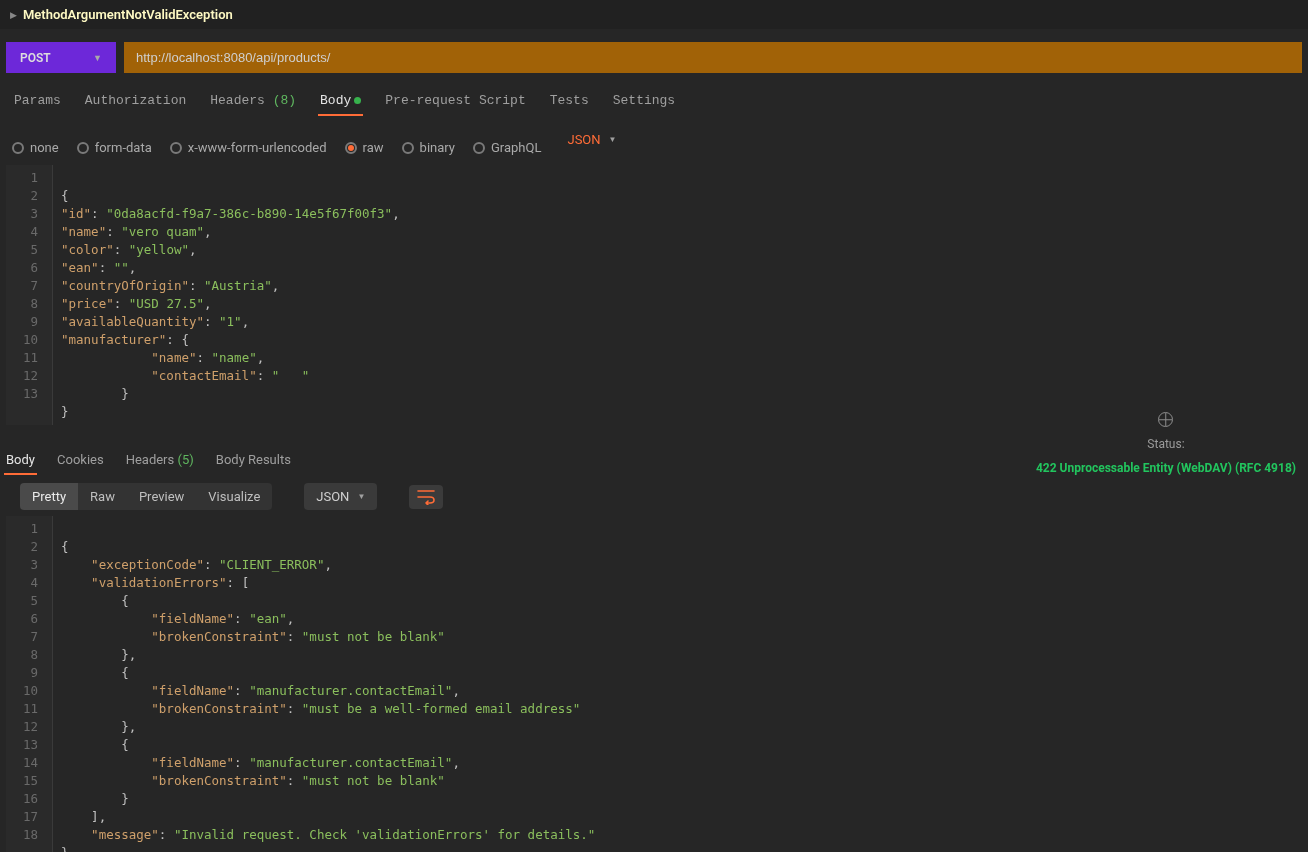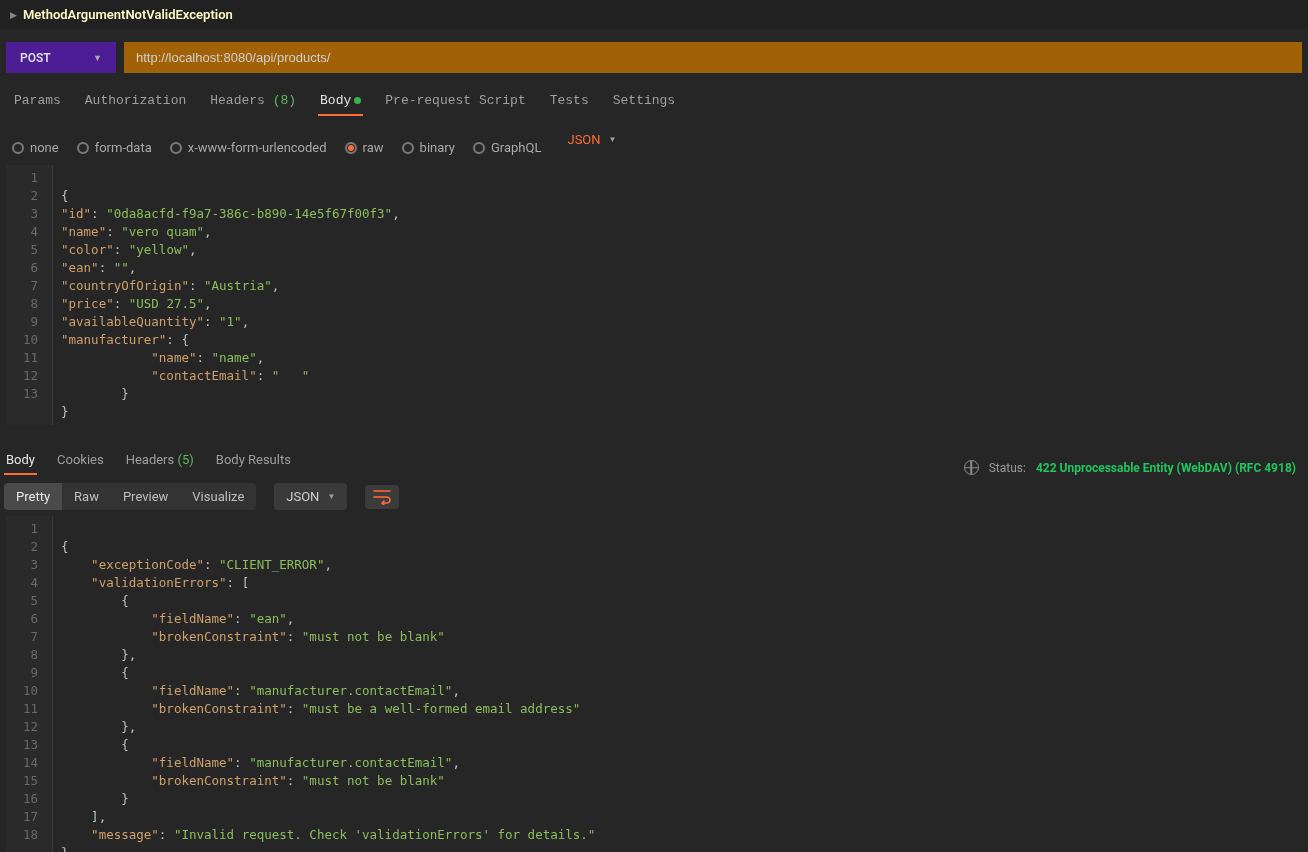--- a/index.html
+++ b/index.html
@@ -26,21 +26,21 @@
 .reqrow {
   display: flex;
   align-items: stretch;
   padding: 13px 6px 10px 6px;
   gap: 8px;
 }
 .method-select {
   display: flex;
   align-items: center;
   justify-content: space-between;
-  background: #4c1d95;
+  background: #6d28d9;
   width: 110px;
   padding: 0 14px;
   color: #ddd;
   font-weight: 600;
   font-size: 12px;
 }
 .method-select .tri { font-size: 9px; color: #aaa; }
 .url-input {
   flex: 1;
   background: #a16207;
@@ -121,28 +121,28 @@
   display: flex;
   align-items: flex-end;
   justify-content: space-between;
   padding: 6px 12px 0 4px;
   height: 32px;
 }
 .resprow .lt { display:flex; gap:18px; align-items:flex-end; }
 .resprow .tab { padding: 6px 2px 8px 2px; color:#9f9f9f; cursor:pointer; position:relative; }
 .resprow .tab.active { color:#e5e5e5; }
 .resprow .tab.active::after { content:''; position:absolute; bottom:0; left:0; right:0; height:2px; background:#ff6c37; }
-.status { display:flex; align-items:center; gap:10px; color:#9a9a9a; font-size:12px; }
+.status { display:flex; align-items:center; gap:10px; color:#9a9a9a; font-size:12px;flex-direction:column; }
 .status .val { color:#22c55e;font-weight:bold; }
 .globe { width:15px; height:15px; border:1.5px solid #8d8d8d; border-radius:50%; position:relative; }
 .globe::after { content:''; position:absolute; top:0; bottom:0; left:50%; width:1.5px; background:#8d8d8d; transform:translateX(-50%); }
 .globe::before { content:''; position:absolute; left:0; right:0; top:50%; height:1.5px; background:#8d8d8d; transform:translateY(-50%); }
 
 .viewtabs {
-  display:flex; align-items:center; padding: 8px 4px 6px 4px; gap:10px;text-align:center;
+  display:flex; align-items:center; padding: 8px 4px 6px 20px; gap:24px;text-align:center;
 }
 .seg { display:flex; border-radius:4px; overflow:hidden; }
 .seg .btn { background:#333; padding:6px 12px; color:#bfbfbf; cursor:pointer; }
 .seg .btn.active { background:#4a4a4a; color:#eaeaea; }
 .fmt-select { display:flex; align-items:center; gap:8px; background:#3a3a3a; padding:6px 12px; border-radius:4px; color:#cfcfcf; cursor:pointer; margin-left:8px; }
 .fmt-select .tri { font-size:8px; color:#a0a0a0; }
 .wrapbtn { background:#3b3b3b; padding:4px 8px; border-radius:4px; margin-left:8px; cursor:pointer; }
 .wrapbtn svg { display:block; }
 </style>
 </head>

